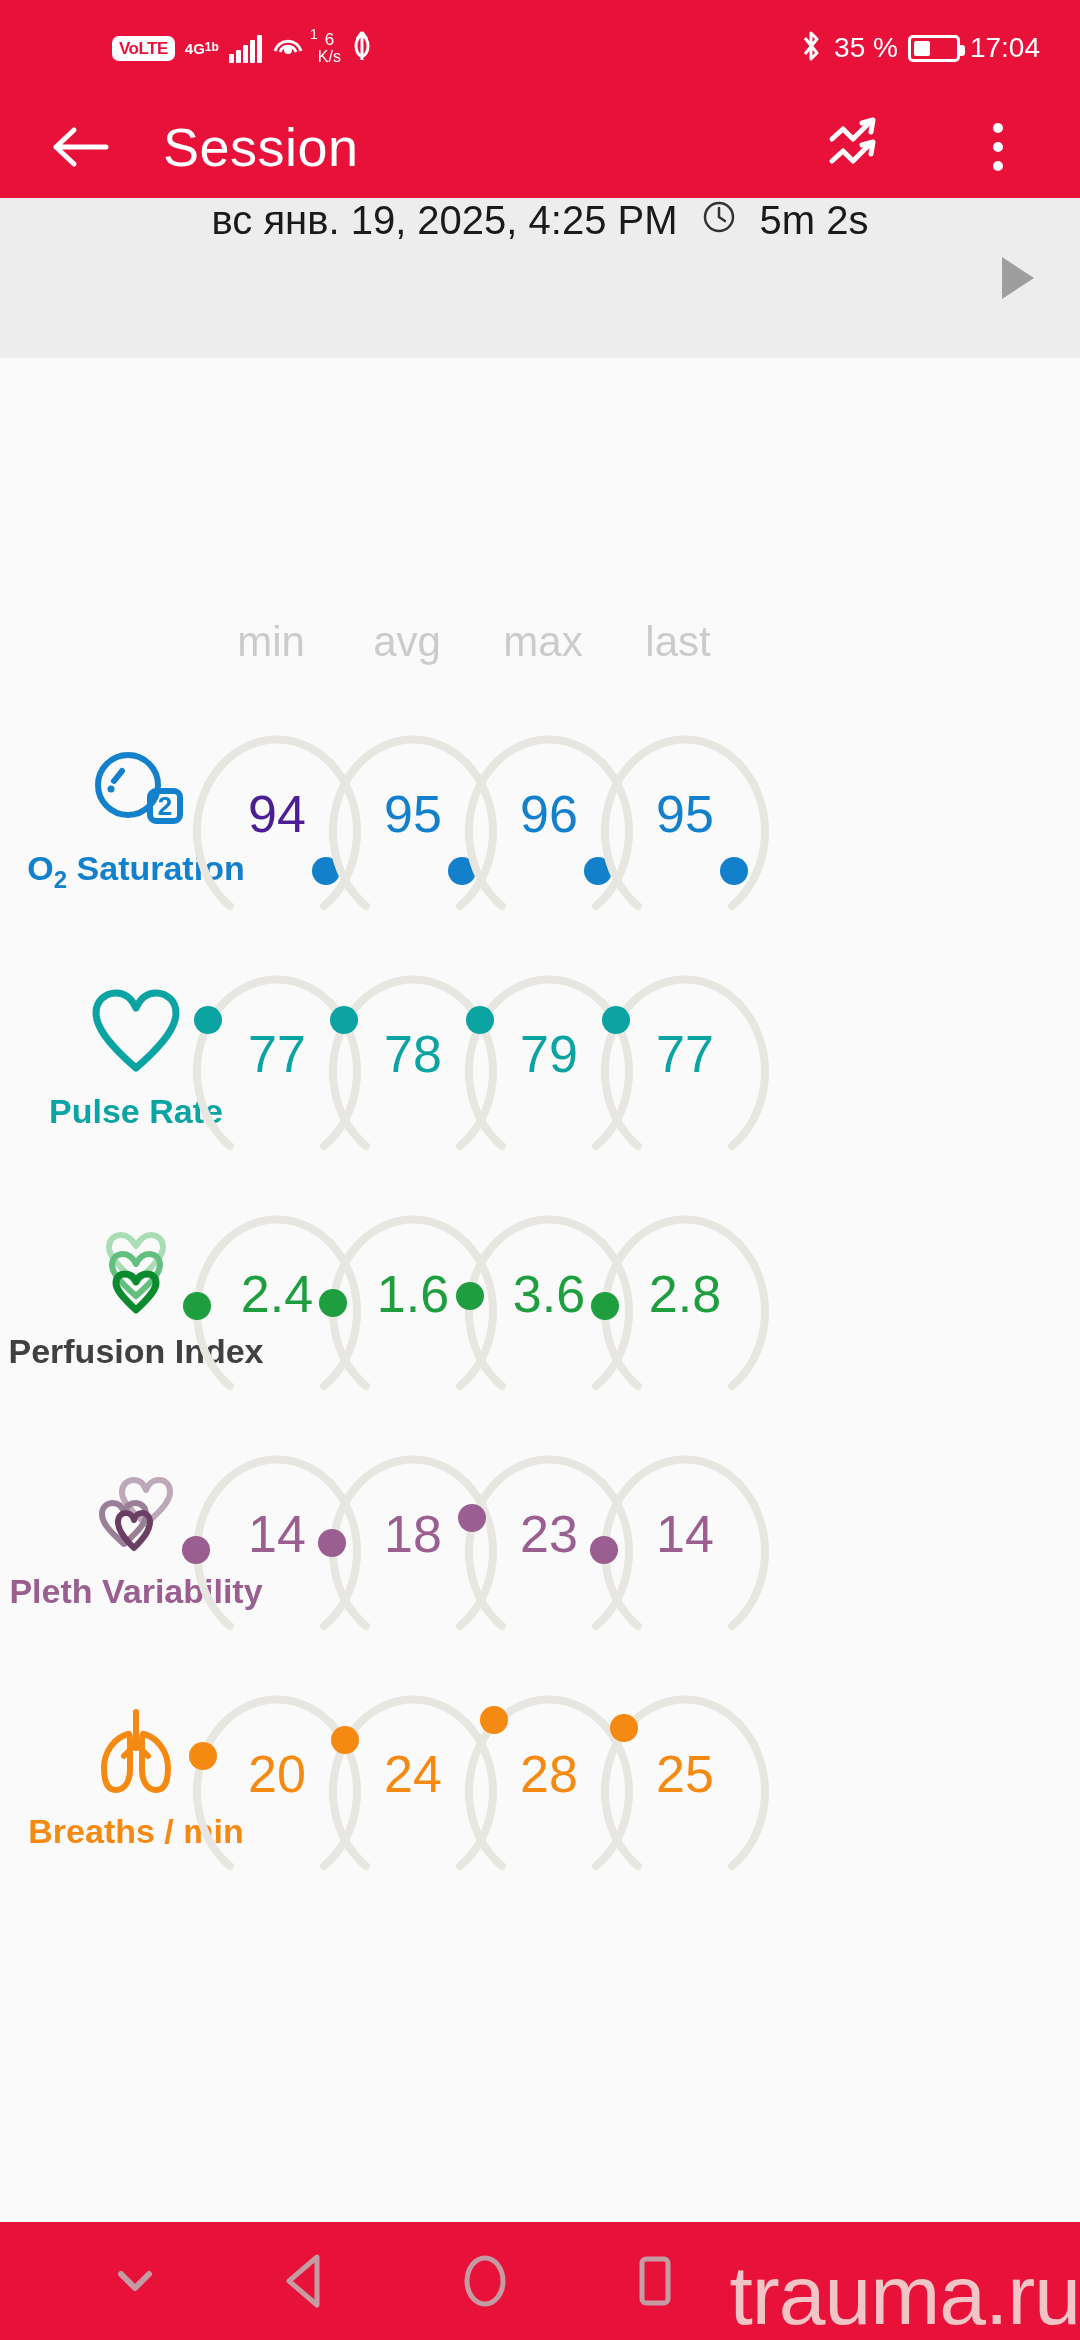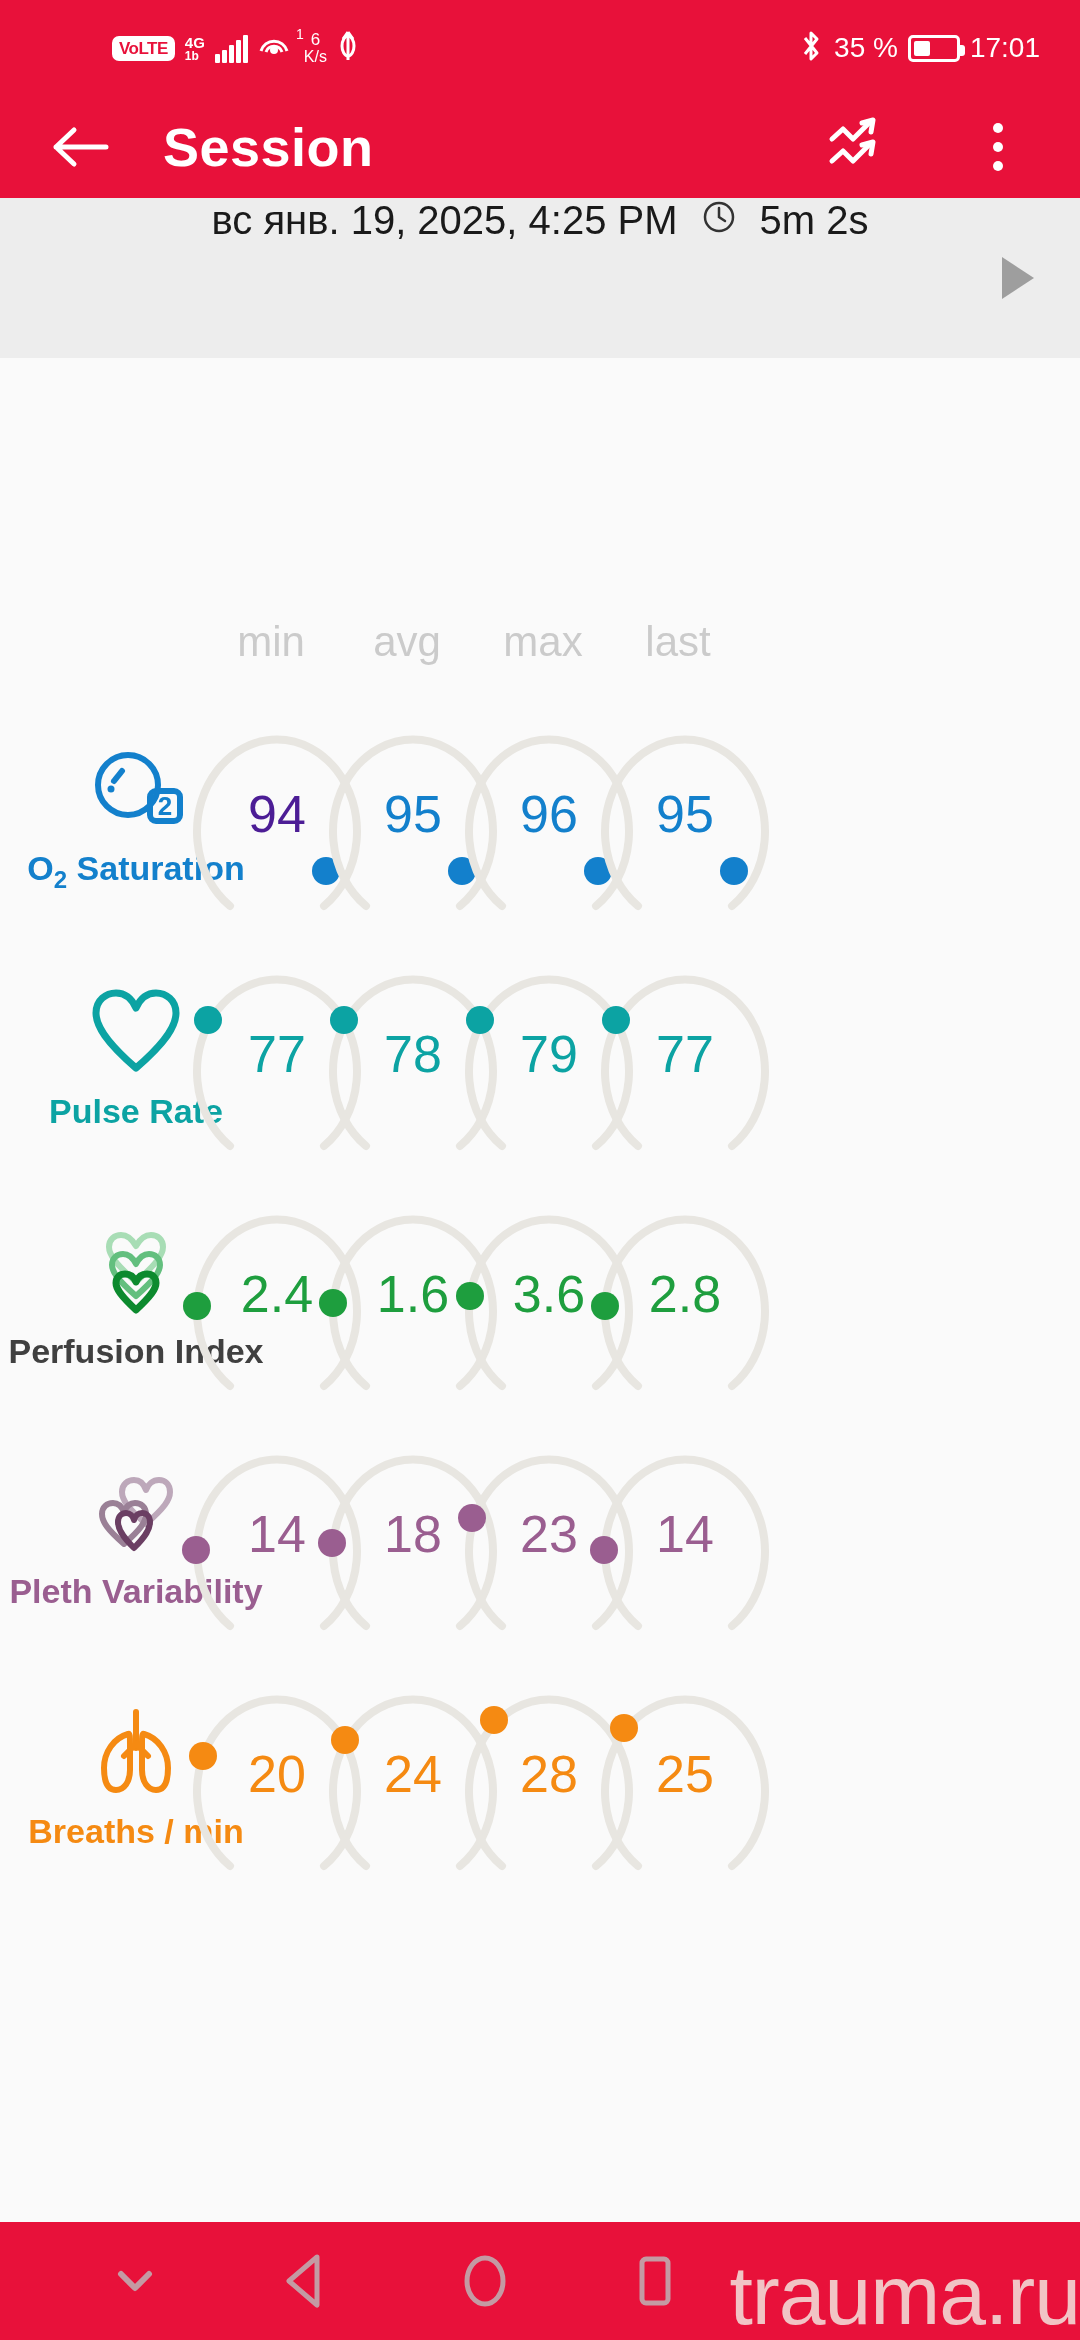--- a/index.html
+++ b/index.html
@@ -24,21 +24,21 @@
   .volte{
     border:3px solid #fff; border-radius:7px; color:#E8113A;
     background:#fff; font-size:17px; font-weight:bold; letter-spacing:-0.5px;
     padding:1px 4px; line-height:1.0;
   }
   .sig{ display:flex; align-items:flex-end; gap:2px; height:30px; }
   .sig i{ display:block; width:5px; background:#fff; border-radius:1px; }
   .sig i:nth-child(1){height:9px;} .sig i:nth-child(2){height:13px;}
   .sig i:nth-child(3){height:18px;} .sig i:nth-child(4){height:23px;}
   .sig i:nth-child(5){height:28px;}
-  .gstack{ display:flex; flex-direction:column; align-items:flex-start;
+  .gstack{ display:flex; flex-direction:row; align-items:flex-start;
            line-height:1; color:#fff; font-size:15px; font-weight:bold; }
   .gstack .dn{ font-size:12px; }
   .hotspot{ position:relative; color:#fff; }
   .hotspot .sup{ position:absolute; top:-4px; right:-10px; font-size:14px; }
   .kbs{ display:flex; flex-direction:column; align-items:center;
         color:#fff; font-size:16px; line-height:1.05; }
   .kbs .u{ font-size:17px; }
   .kbs .d{ font-size:16px; }
   .sb-txt{ color:#fff; font-size:28px; letter-spacing:0px; }
   .battery{
@@ -53,21 +53,21 @@
 
   
   .appbar{
     position:absolute; top:96px; left:0; width:1080px; height:102px;
     background:#E8113A; display:flex; align-items:center;
   }
   .back-btn{ position:absolute; left:46px; width:68px; height:68px;
              display:flex; align-items:center; justify-content:center; }
   .appbar-title{
     position:absolute; left:163px; color:#fff;
-    font-size:54px; font-weight:bold; letter-spacing:0.5px;
+    font-size:54px; font-weight:normal; letter-spacing:0.5px;
   }
   .trend-btn{ position:absolute; left:820px; width:76px; height:76px;
               display:flex; align-items:center; justify-content:center; }
   .menu-btn{ position:absolute; left:960px; width:76px; height:76px;
              display:flex; align-items:center; justify-content:center;
              flex-direction:column; gap:9px; }
   .menu-btn span{ width:10px; height:10px; border-radius:50%; background:#fff; display:block; }
 
   
   .datebar{
@@ -167,21 +167,21 @@
   <div class="sb-right">
     <span>
       <svg width="26" height="36" viewBox="0 0 26 36">
         <path d="M7 10 L19 25 L13 31 L13 5 L19 11 L7 26" stroke="#fff" stroke-width="3" fill="none" stroke-linejoin="round"></path>
       </svg>
     </span>
     <span class="sb-txt">35 %</span>
     <span class="battery">
         <span class="fill"></span>
       </span>
-    <span class="sb-txt">17:01</span>
+    <span class="sb-txt">17:04</span>
   </div>
 </div>
 
 <div class="appbar">
   <div class="back-btn">
     <svg width="60" height="48" viewBox="0 0 60 48">
       <path d="M56 24 L6 24 M6 24 L24 7 M6 24 L24 41" stroke="#fff" stroke-width="5" fill="none" stroke-linecap="round" stroke-linejoin="round"></path>
     </svg>
   </div>
   <div class="appbar-title">Session</div>

